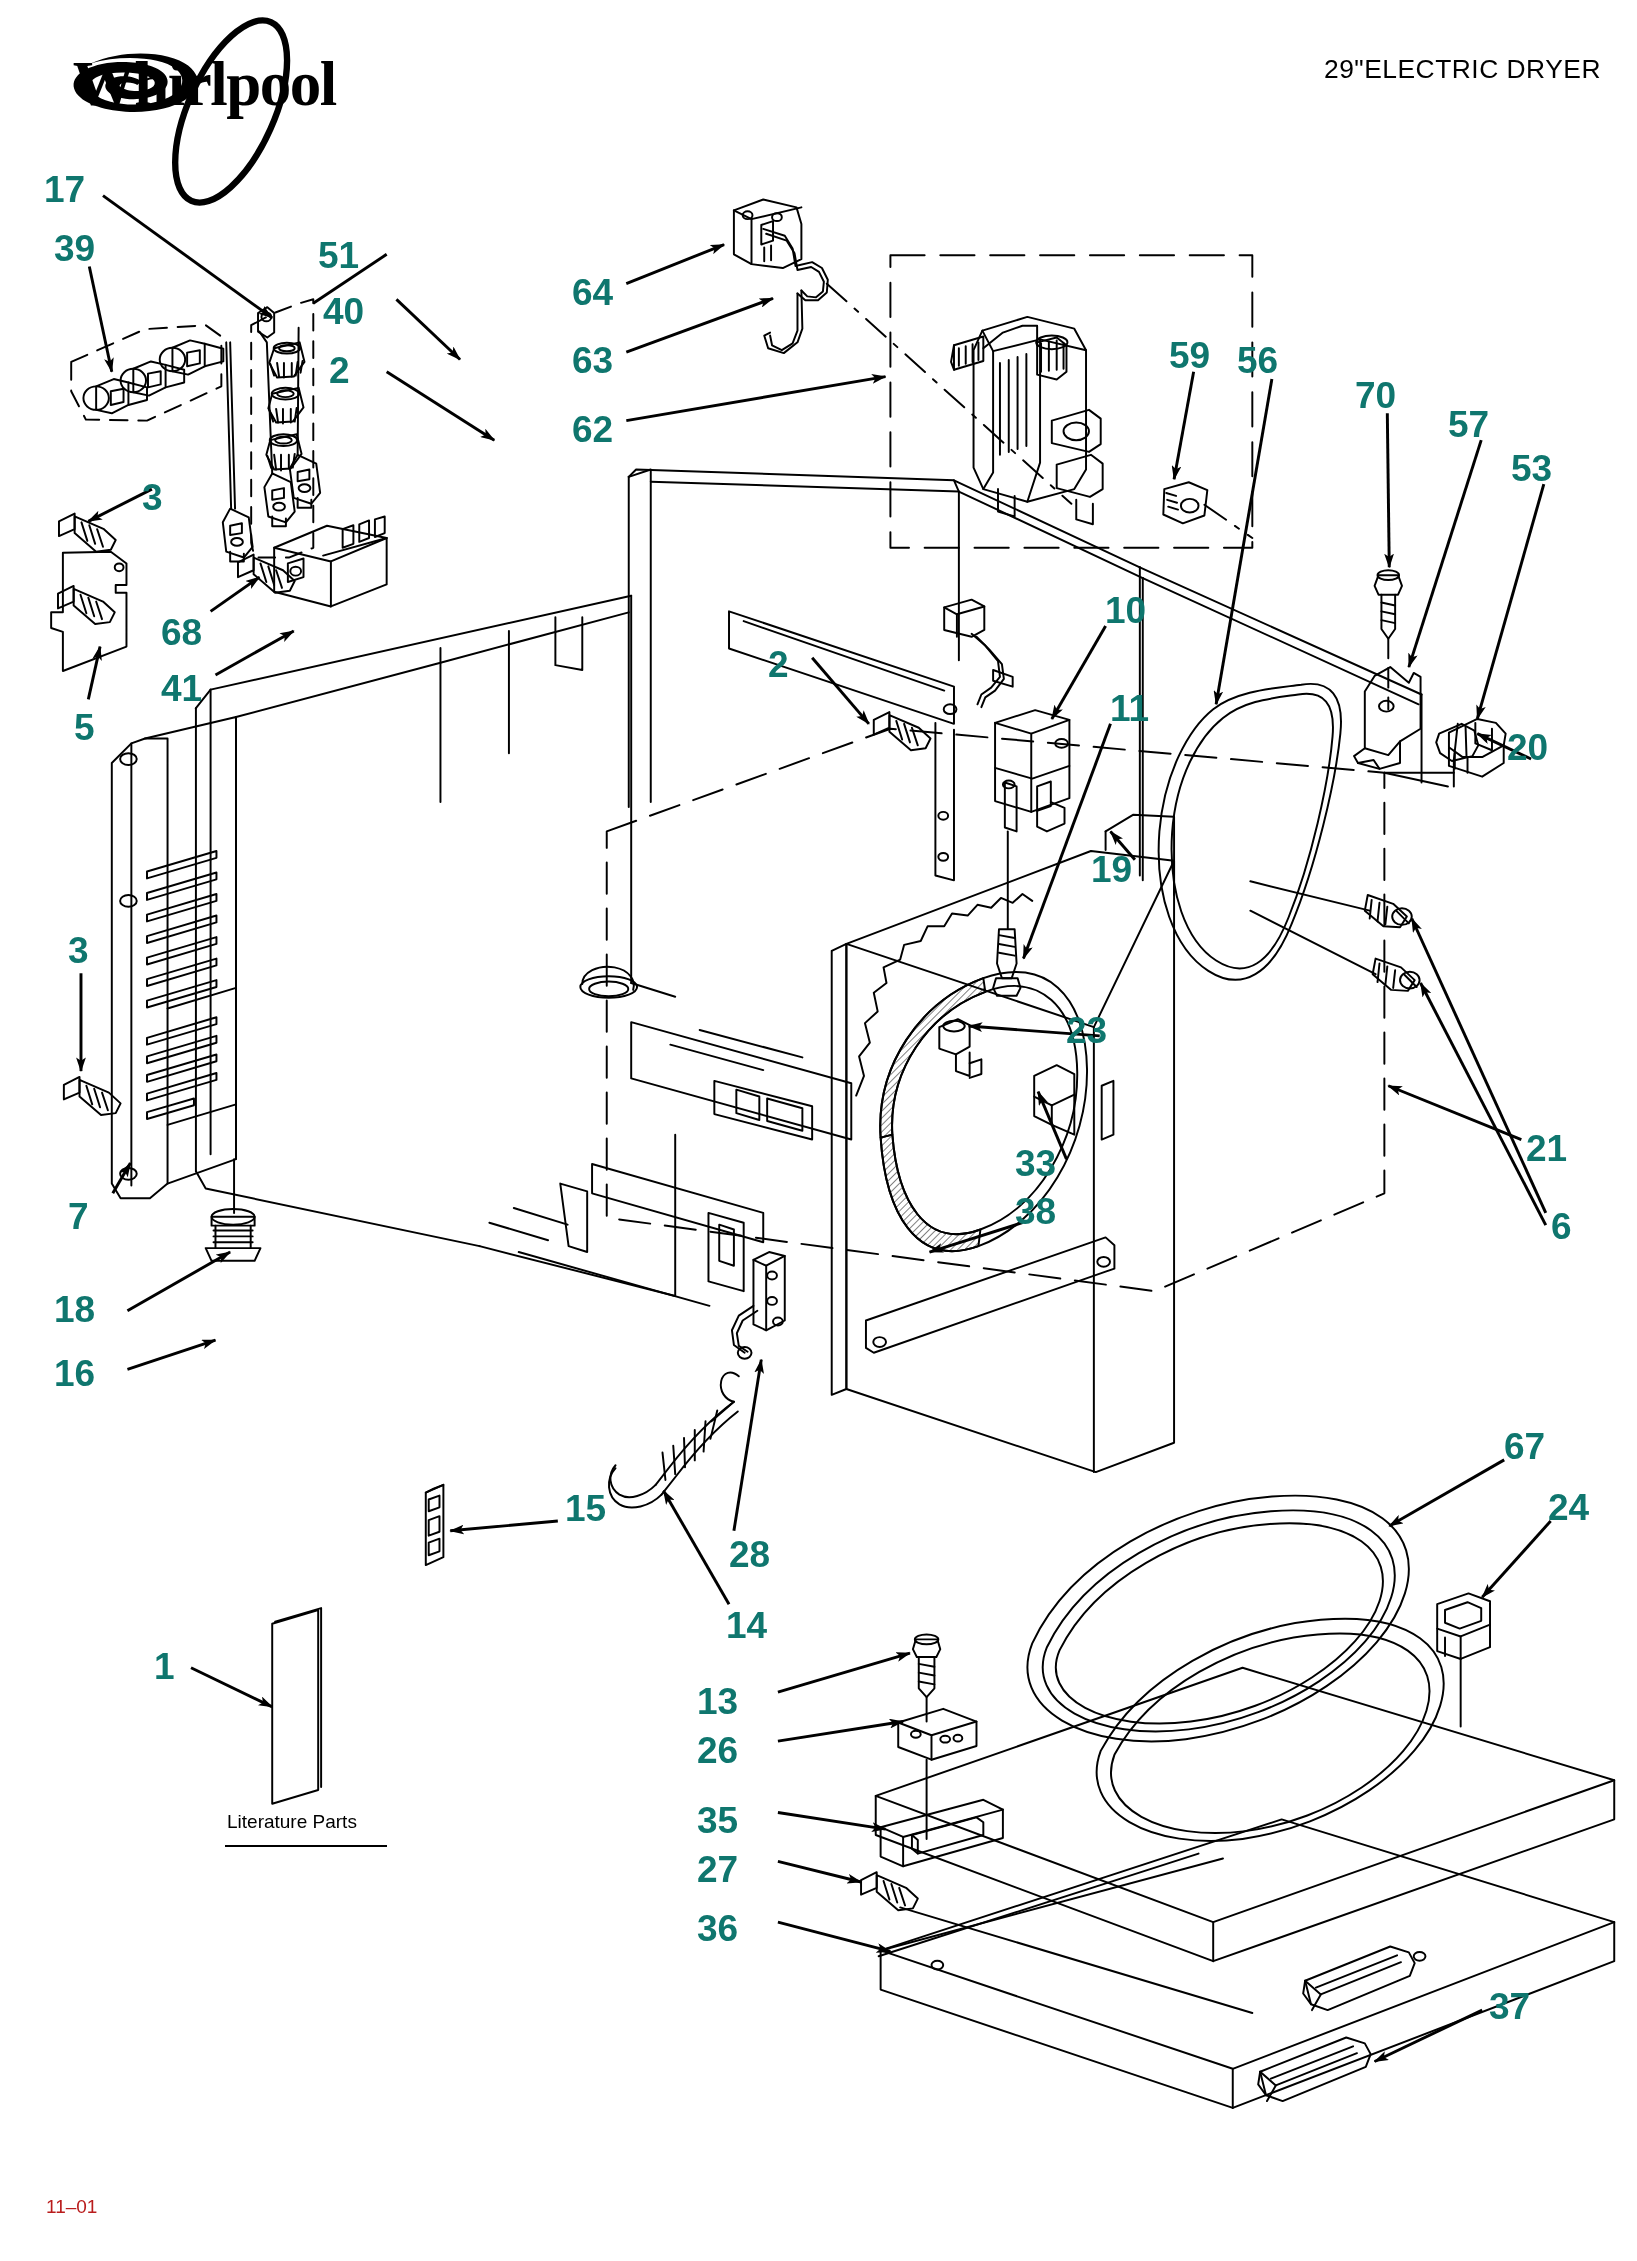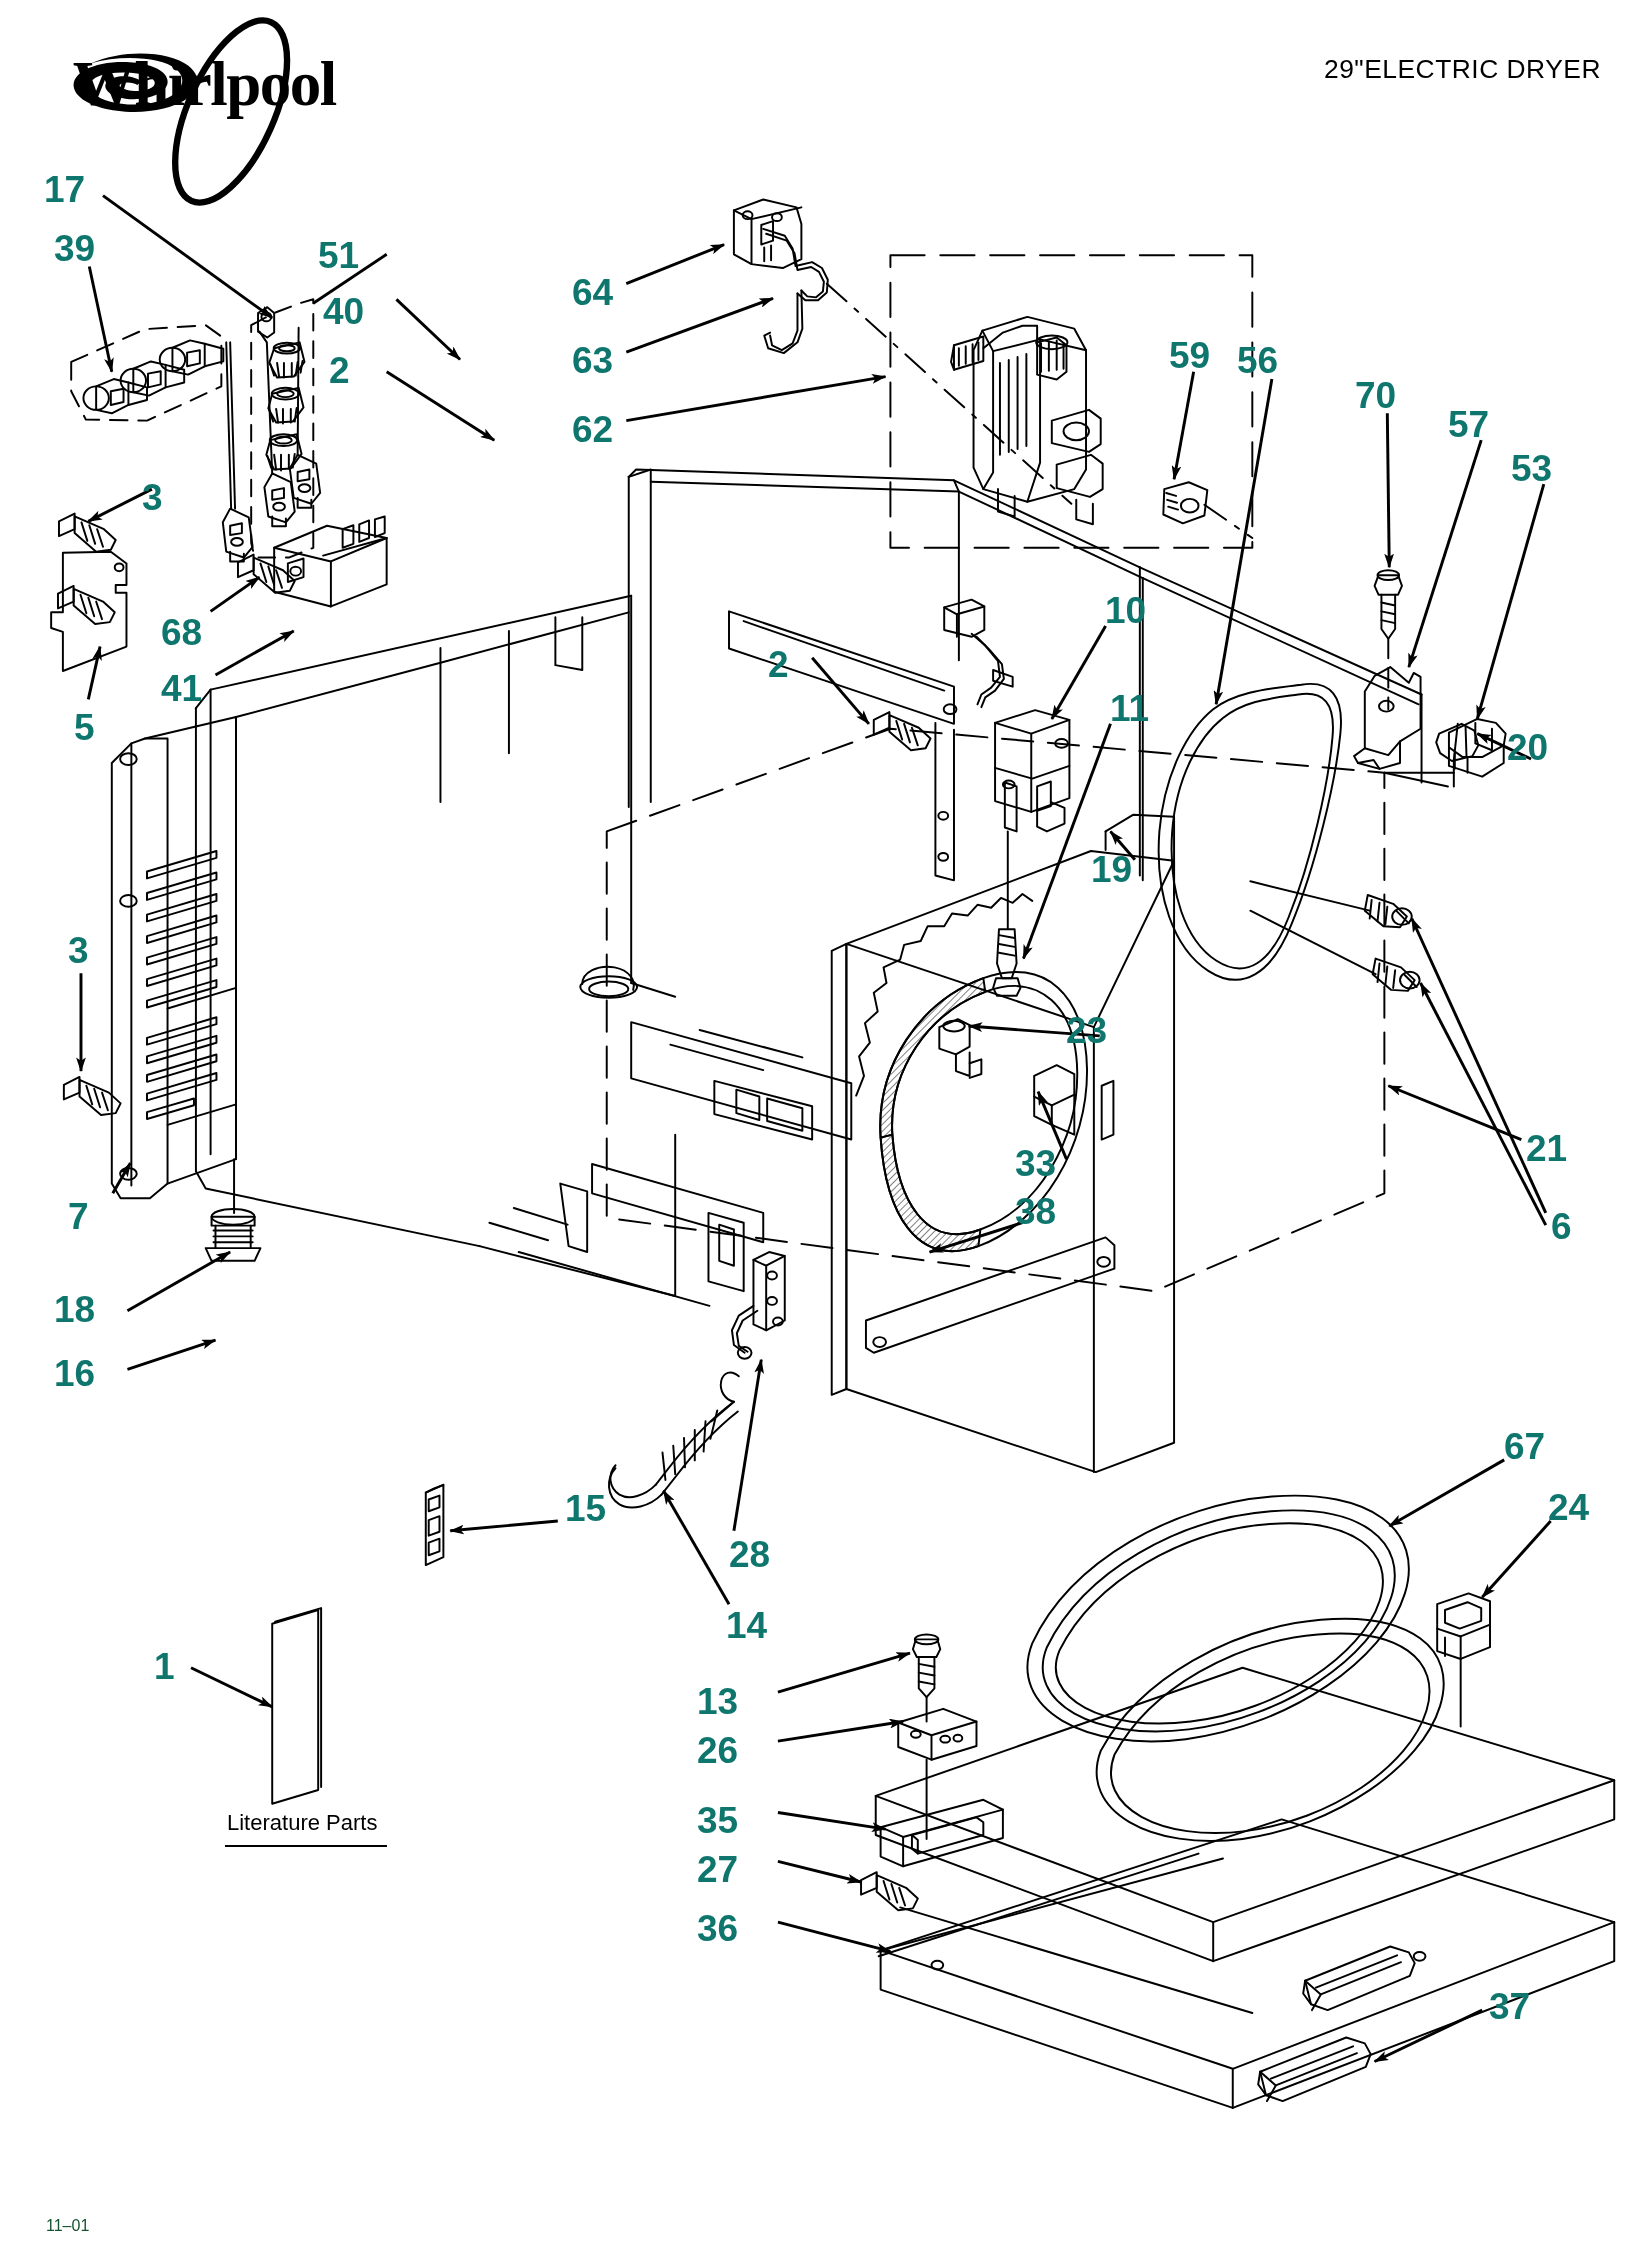--- a/index.html
+++ b/index.html
@@ -17,38 +17,37 @@
     position:absolute;
     font-family:"Liberation Sans", sans-serif;
     font-size:26.4px;
     letter-spacing:0.5px;
     color:#000;
     white-space:nowrap;
   }
   .ftr{
     position:absolute;
     font-family:"Liberation Sans", sans-serif;
-    font-size:16px;
-    color:#14532d;
+    font-size:19px;
+    color:#b91c1c;
     white-space:nowrap;
-    margin-top:21px;
   }
   .callout{
     position:absolute;
     font-family:"Liberation Sans", sans-serif;
     font-size:37px;
     font-weight:bold;
     color:#0f766e;
     white-space:nowrap;
     line-height:1;
   }
   .litlabel{
     position:absolute;
     font-family:"Liberation Sans", sans-serif;
-    font-size:22px;
+    font-size:19px;
     color:#000;
     white-space:nowrap;
     line-height:1;
   }
   .litrule{
     position:absolute;
     background:#000;
     height:2.4px;
   }
   .logo-wrap{

